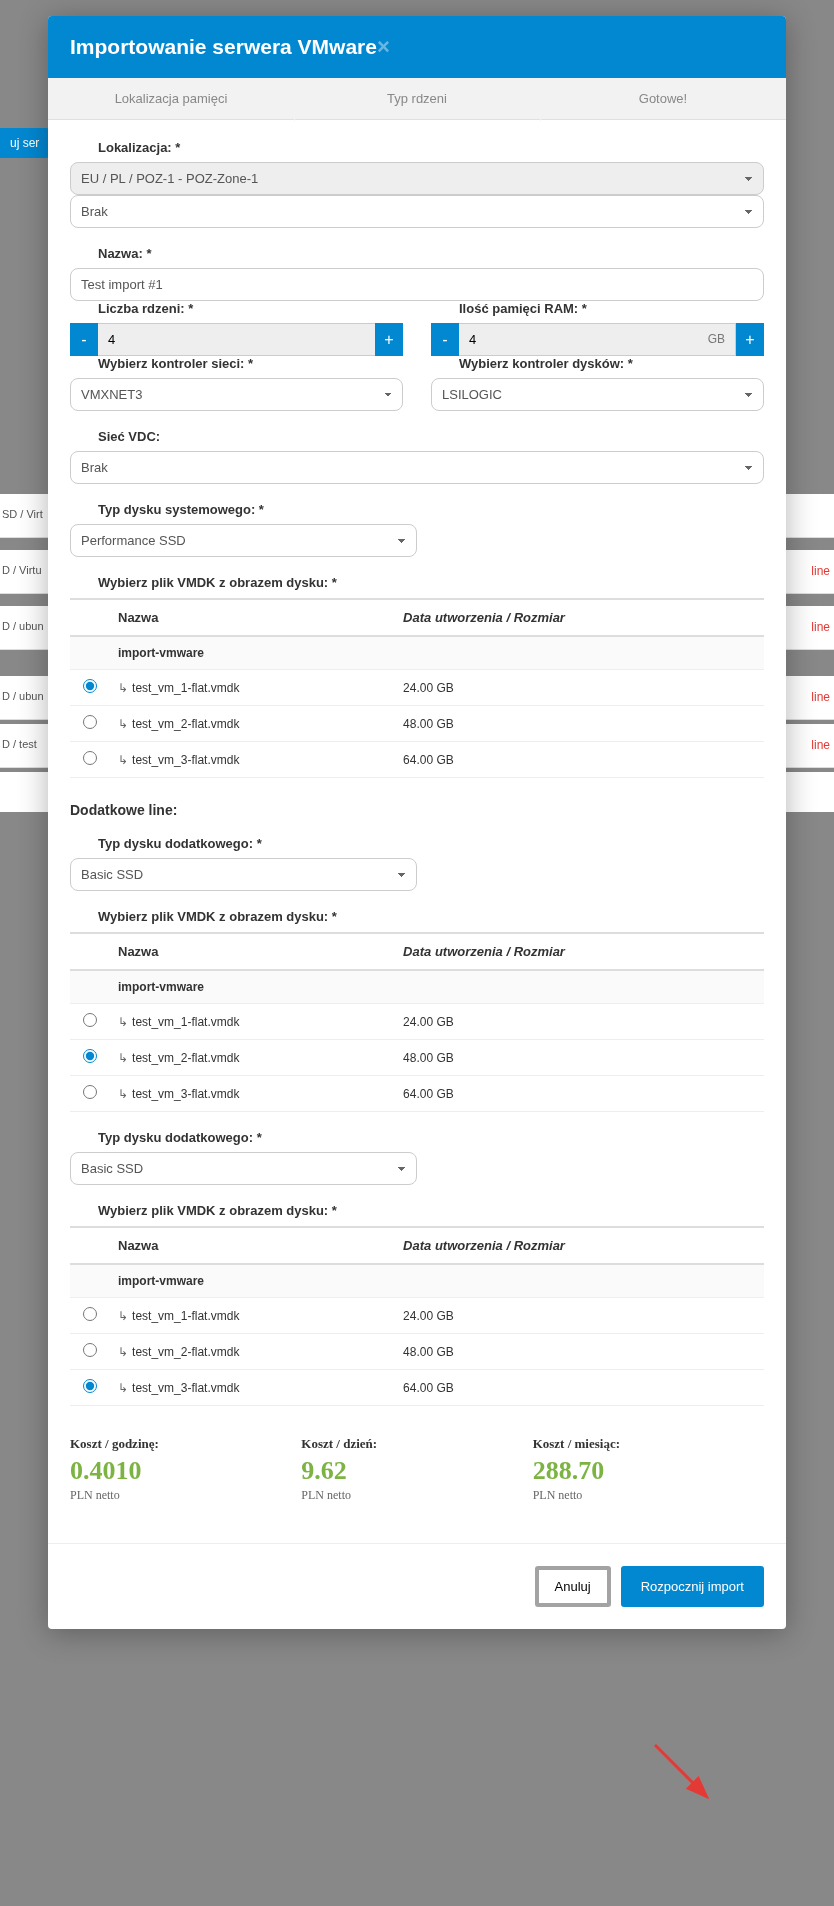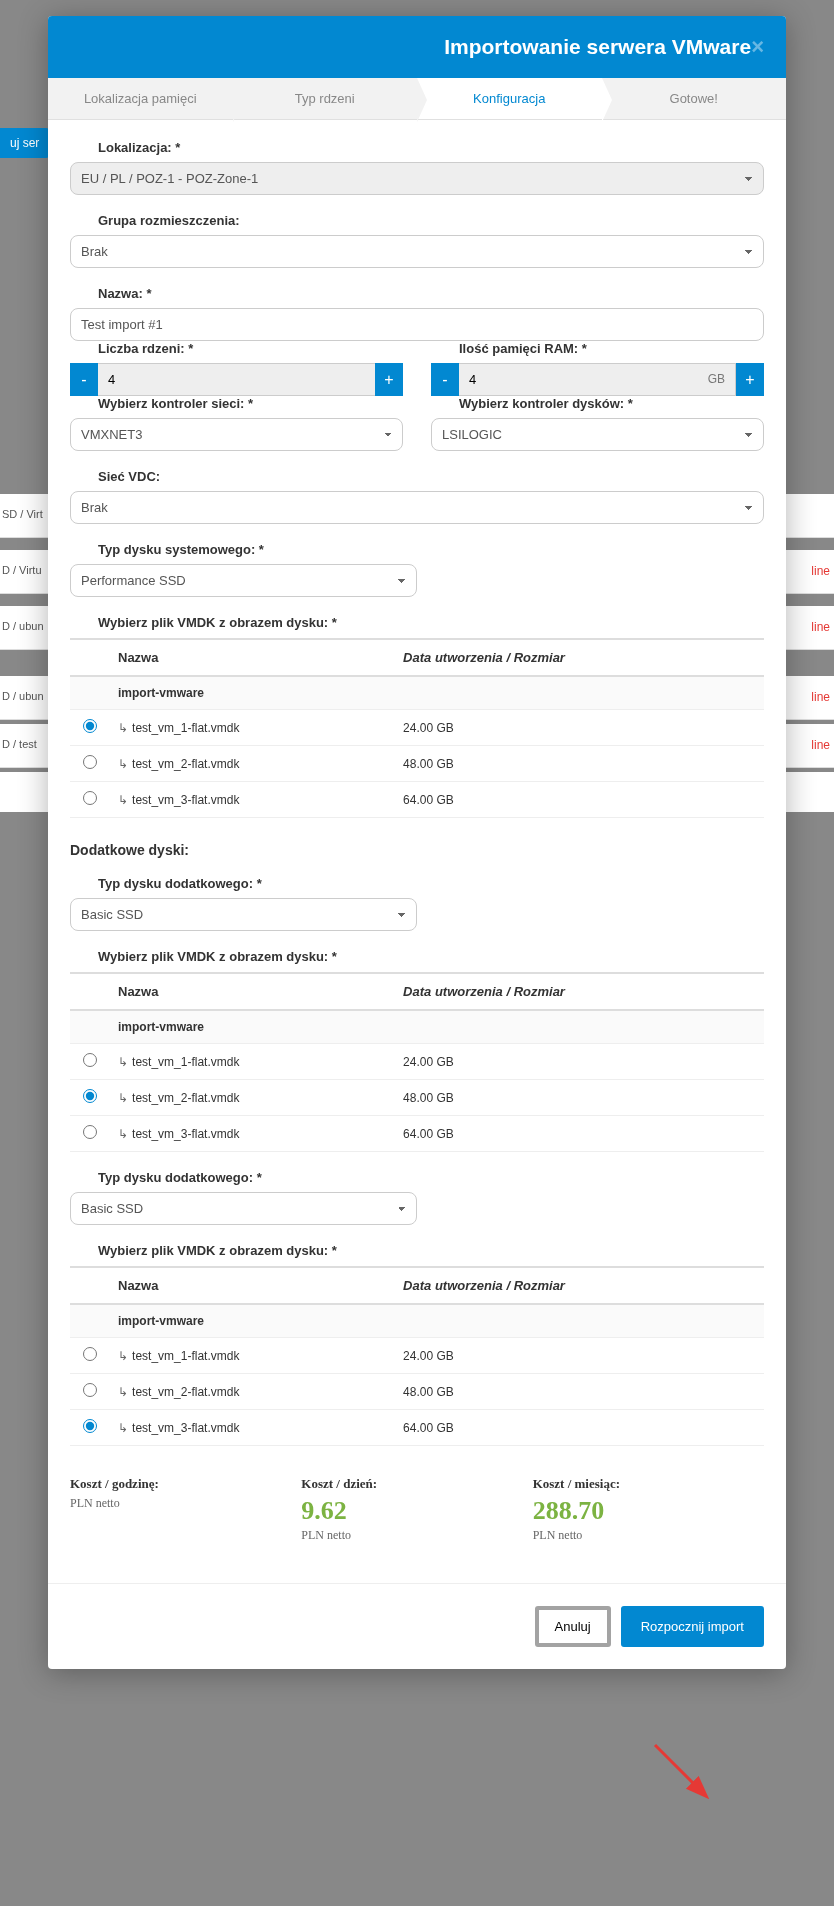--- a/index.html
+++ b/index.html
@@ -22,21 +22,21 @@
   width: 738px;
   background: #fff;
   border-radius: 4px;
   box-shadow: 0 4px 30px rgba(0,0,0,0.3);
 }
 .modal-header {
   background: #0288d1;
   color: #fff;
   padding: 18px 22px;
   border-radius: 4px 4px 0 0;
-  display:flex; justify-content:flex-end; align-items:center;
+  display:flex; justify-content:flex-start; align-items:center;
 }
 .modal-header h2 { font-size: 21px; font-weight:600; }
 .close-x { color: rgba(255,255,255,0.4); font-size:22px; cursor:pointer; font-weight:bold; }
 .steps { display:flex; background:#f2f2f2; border-bottom:1px solid #e0e0e0; }
 .step { flex:1; text-align:center; padding:13px 4px; color:#888; font-size:13px; position:relative; }
 .step.active { background:#fff; color:#0288d1; }
 .step:not(:last-child)::after {
   content:''; position:absolute; right:-10px; top:0; width:0; height:0;
   border-top:22px solid transparent; border-bottom:22px solid transparent;
   border-left:10px solid #f2f2f2; z-index:1;
@@ -106,29 +106,27 @@
 
 <div class="modal">
   <div class="modal-header">
     <h2>Importowanie serwera VMware</h2>
     <span class="close-x">×</span>
   </div>
 
   <div class="steps">
     <div class="step">Lokalizacja pamięci</div>
     <div class="step">Typ rdzeni</div>
-    <div class="step active">Konfiguracja</div>
     <div class="step">Gotowe!</div>
   </div>
 
   <div class="modal-body">
     <label class="form-label">Lokalizacja: *</label>
     <select class="form-select readonly"><option>EU / PL / POZ-1 - POZ-Zone-1</option></select>
 
-    <label class="form-label">Grupa rozmieszczenia:</label>
     <select class="form-select"><option>Brak</option></select>
 
     <label class="form-label">Nazwa: *</label>
     <input class="form-control" value="Test import #1" style="">
 
     <div class="row">
       <div>
         <label class="form-label">Liczba rdzeni: *</label>
         <div class="spinner">
           <button>-</button>
@@ -190,21 +188,21 @@
             <td>48.00 GB</td>
           </tr>
         <tr>
             <td class="radio-cell"><input type="radio" name="d1" style=""></td>
             <td><span class="indent-arrow">↳</span><span>test_vm_3-flat.vmdk</span></td>
             <td>64.00 GB</td>
           </tr>
       </tbody>
     </table>
 
-    <div class="section-heading">Dodatkowe dyski:</div>
+    <div class="section-heading">Dodatkowe line:</div>
 
     <label class="form-label">Typ dysku dodatkowego: *</label>
     <div class="half-select"><select class="form-select"><option>Basic SSD</option></select></div>
 
     <label class="form-label">Wybierz plik VMDK z obrazem dysku: *</label>
     <table class="file-table">
       <thead>
           <tr>
             <th class="radio-cell"></th>
             <th>Nazwa</th>
@@ -267,20 +265,21 @@
             <td class="radio-cell"><input type="radio" name="d3" checked="" style=""></td>
             <td><span class="indent-arrow">↳</span><span>test_vm_3-flat.vmdk</span></td>
             <td>64.00 GB</td>
           </tr>
       </tbody>
     </table>
 
     <div class="cost-row">
       <div class="cost-col">
         <div class="cost-label">Koszt / godzinę:</div>
+        <div class="cost-value">0.4010</div>
         <div class="cost-unit">PLN netto</div>
       </div>
       <div class="cost-col">
         <div class="cost-label">Koszt / dzień:</div>
         <div class="cost-value">9.62</div>
         <div class="cost-unit">PLN netto</div>
       </div>
       <div class="cost-col">
         <div class="cost-label">Koszt / miesiąc:</div>
         <div class="cost-value">288.70</div>

